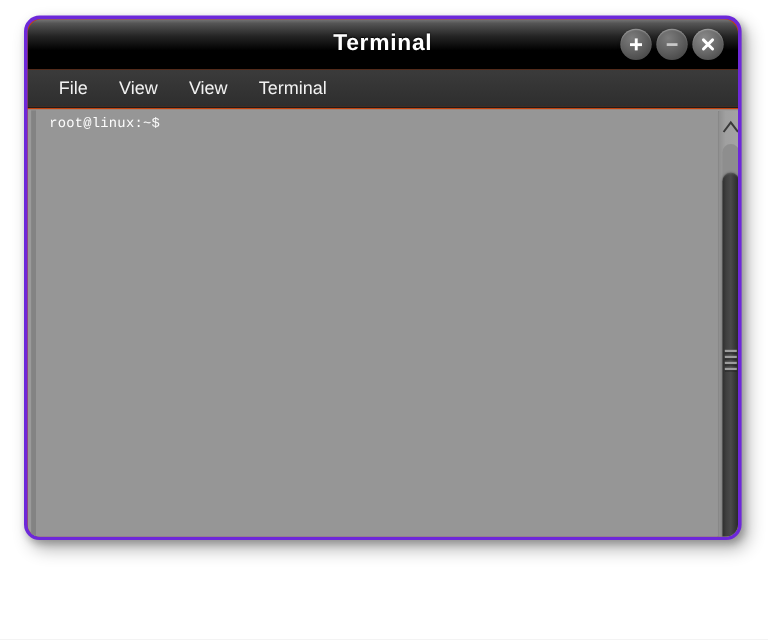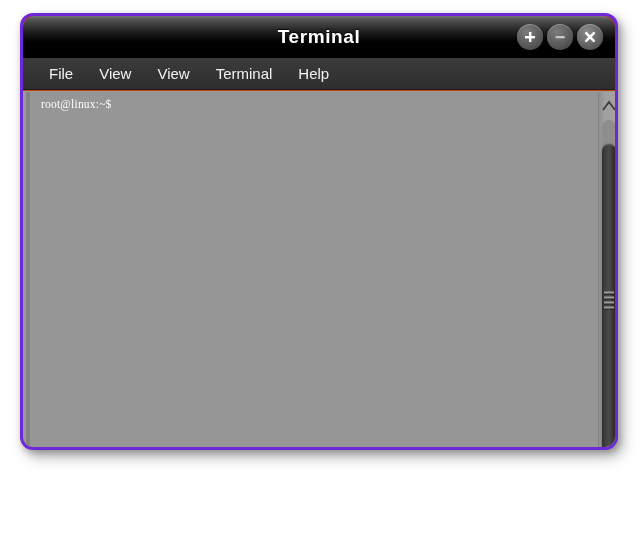--- a/index.html
+++ b/index.html
@@ -129,21 +129,21 @@
     top: 1px;
     width: 572px;
     height: 389px;
     background: #969696;
     border-left: 4px solid #838383;
     box-sizing: border-box;
     overflow: hidden;
   }
   .term-line {
     color: #fdfdfd;
-    font-family: Liberation Serif, serif;
+    font-family: Liberation Mono, monospace;
     font-size: 11.5px;
     line-height: 14px;
     padding: 5px 0 0 11px;
     white-space: pre;
     letter-spacing: 0.2px;
   }
 
   
   .vscroll {
     position: absolute;
@@ -309,21 +309,20 @@
           </svg>
         </div>
       </div>
     </div>
 
     <div class="menubar">
       <div class="menuitem">File</div>
       <div class="menuitem">View</div>
       <div class="menuitem">View</div>
       <div class="menuitem">Terminal</div>
-      <div class="menuitem">Help</div>
     </div>
 
     <div class="body-region">
 
       <div class="term-canvas">
         <div class="term-line">root@linux:~$</div>
       </div>
 
       <div class="vscroll">
         <div class="vs-arrow up">

